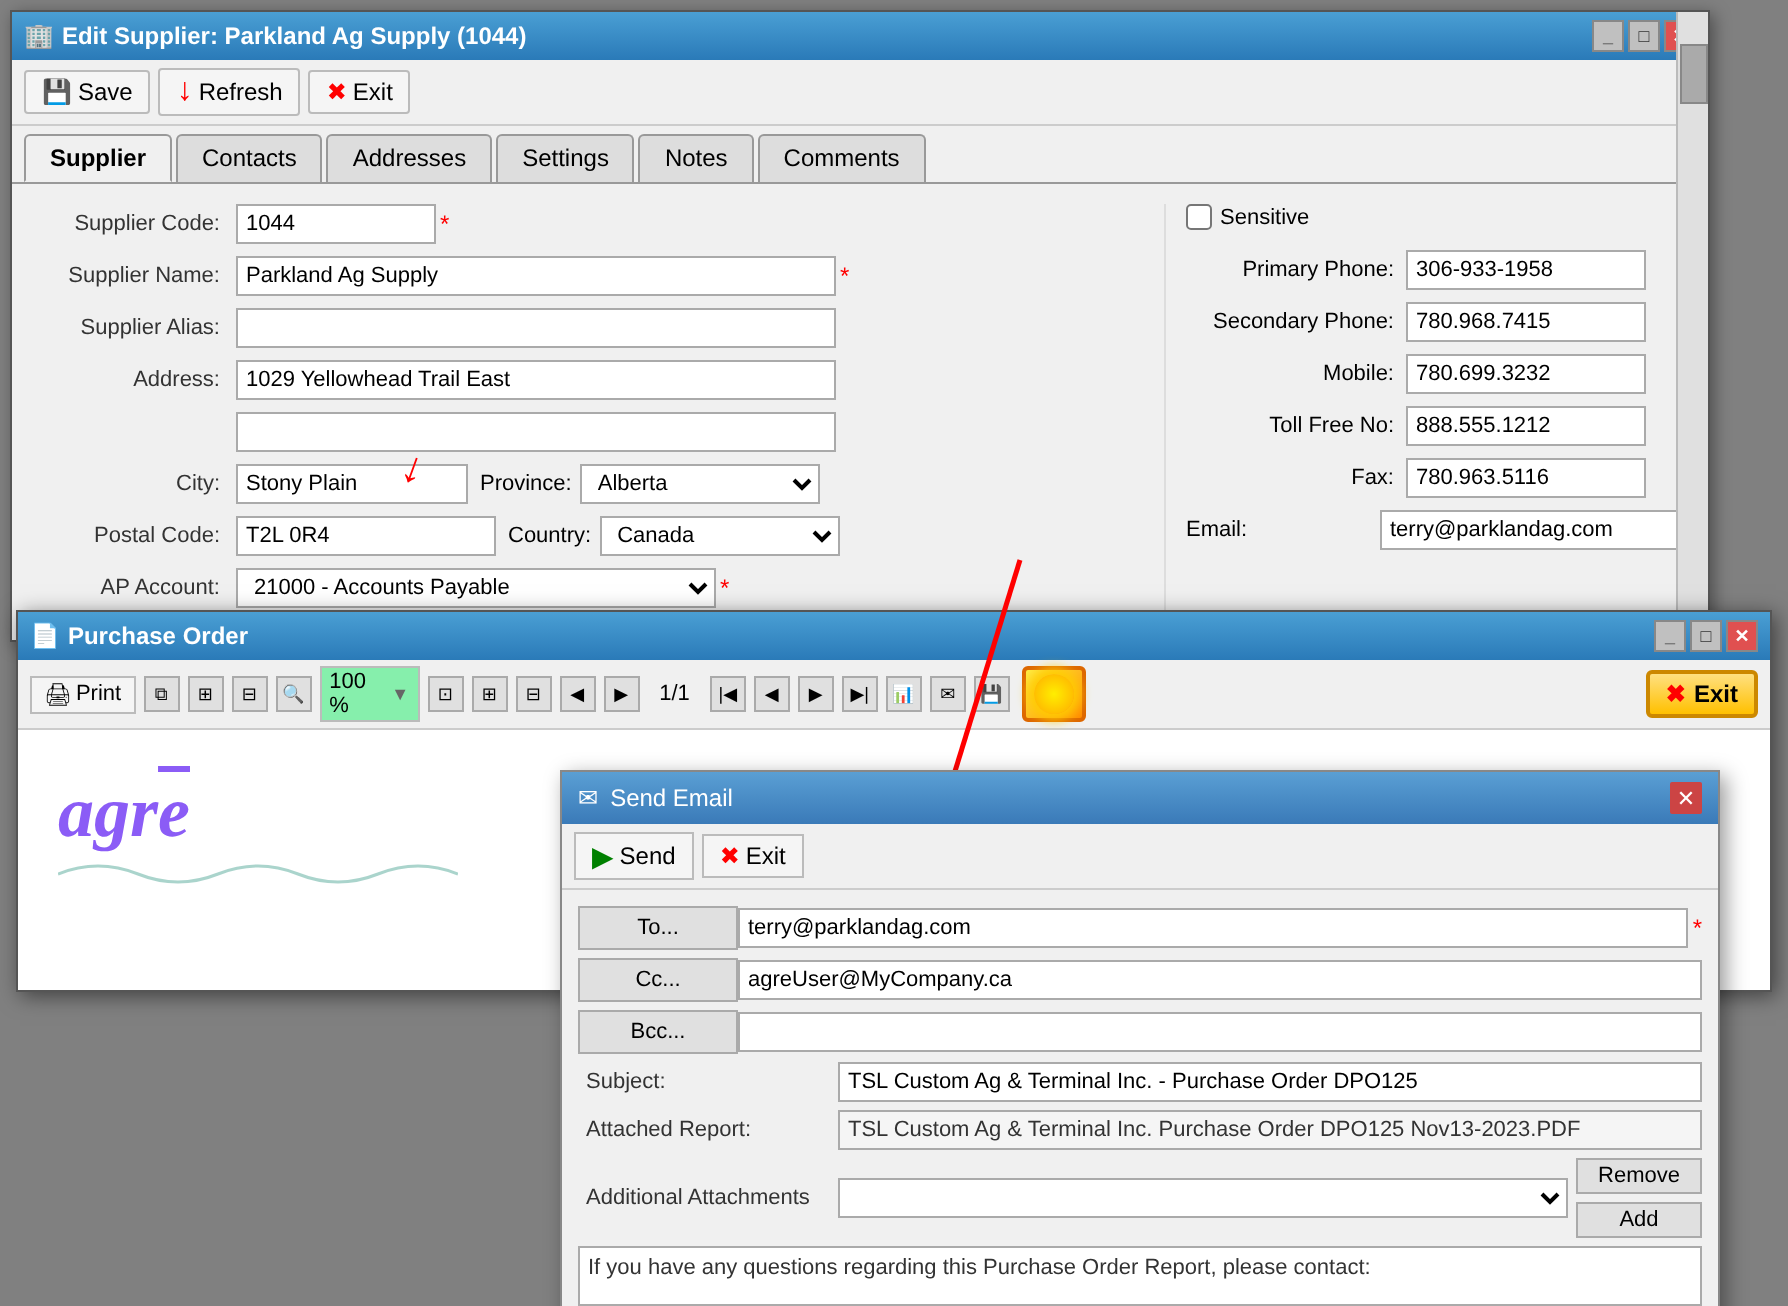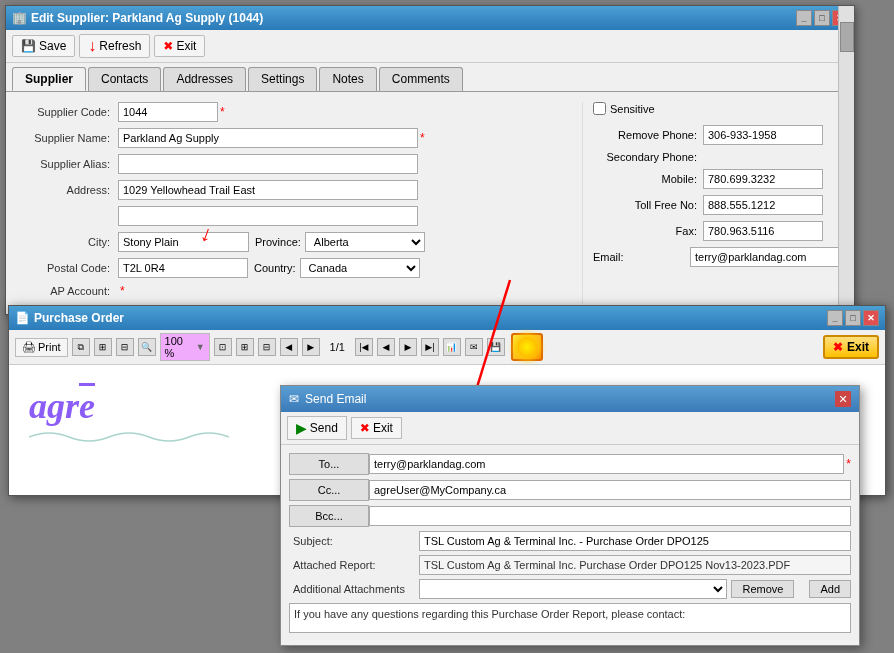--- a/index.html
+++ b/index.html
@@ -125,21 +125,21 @@
       display: flex; align-items: center; gap: 2px;
       padding: 2px 6px;
       background: #f5f5f5;
       border: 1px solid #bbb;
       cursor: pointer;
       font-size: 11px;
     }
     .zoom-box {
       display: flex; align-items: center;
       border: 1px solid #bbb;
-      background: #f0abfc;
+      background: #86efac;
       padding: 1px 4px;
       font-size: 11px;
       width: 50px;
     }
     .nav-btn {
       width: 18px; height: 18px;
       background: #e0e0e0;
       border: 1px solid #aaa;
       display: flex; align-items: center; justify-content: center;
       font-size: 9px; cursor: pointer;
@@ -250,21 +250,21 @@
       height: 20px;
     }
     .dialog-dropdown {
       flex: 1;
       border: 1px solid #aaa;
       background: white;
       padding: 2px 4px;
       font-size: 11px;
       height: 20px;
     }
-    .dialog-action-btns { display: flex; gap: 15px; margin-left: 4px; }
+    .dialog-action-btns { display: flex; gap: 4px; margin-left: 4px; flex-direction: column; }
     .dialog-action-btn {
       padding: 2px 10px;
       background: #e0e0e0;
       border: 1px solid #aaa;
       font-size: 11px;
       cursor: pointer;
     }
     .dialog-body-text {
       border: 1px solid #aaa;
       background: white;
@@ -421,21 +421,21 @@
             <label class="form-label">Address:</label>
             <input class="form-input form-input-wide" type="text" value="1029 Yellowhead Trail East" style="">
           </div>
           <div class="form-row">
             <label class="form-label"></label>
             <input class="form-input form-input-wide" type="text" value="" style="">
           </div>
 
           <div class="form-row">
             <label class="form-label">City:</label>
-            <input class="form-input" style="width: 131px;" type="text" value="Stony Plain">
+            <input class="form-input" style="width: 116px;" type="text" value="Stony Plain">
             <label style="margin-left:6px; margin-right:4px; font-size:11px;">Province:</label>
             <select class="province-dropdown" style="width:120px;">
               <option>Alberta</option>
               <option>British Columbia</option>
               <option>Saskatchewan</option>
               <option>Manitoba</option>
             </select>
           </div>
 
           <div class="form-row">
@@ -443,39 +443,44 @@
             <input class="form-input" style="width: 130px;" type="text" value="T2L 0R4">
             <label style="margin-left:6px; margin-right:4px; font-size:11px;">Country:</label>
             <select class="country-dropdown" style="width:120px;">
               <option>Canada</option>
               <option>United States</option>
             </select>
           </div>
 
           <div class="form-row" style="margin-top:6px;">
             <label class="form-label">AP Account:</label>
+            <select class="province-dropdown" style="width:240px;">
+              <option>21000 - Accounts Payable</option>
+              <option>121000 Accounts Payable</option>
+            </select>
             <span class="required-star">*</span>
           </div>
         </div>
 
         <div class="right-section">
 
 
           <div class="checkbox-row" style="margin-bottom:10px;">
             <input type="checkbox" style="">
             <span>Sensitive</span>
           </div>
 
           <div class="form-row">
-            <label style="width:110px;text-align:right;padding-right:6px;font-size:11px;">Remove Phone:</label>
+            <label style="width:110px;text-align:right;padding-right:6px;font-size:11px;">Primary Phone:</label>
             <input class="form-input" style="width: 120px;" type="text" value="306-933-1958">
           </div>
 
           <div class="form-row">
             <label style="width:110px;text-align:right;padding-right:6px;font-size:11px;">Secondary Phone:</label>
+            <input class="form-input" style="width: 120px;" type="text" value="780.968.7415">
           </div>
 
           <div class="form-row">
             <label style="width:110px;text-align:right;padding-right:6px;font-size:11px;">Mobile:</label>
             <input class="form-input" style="width: 120px;" type="text" value="780.699.3232">
           </div>
 
           <div class="form-row">
             <label style="width:110px;text-align:right;padding-right:6px;font-size:11px;">Toll Free No:</label>
             <input class="form-input" style="width: 120px;" type="text" value="888.555.1212">

